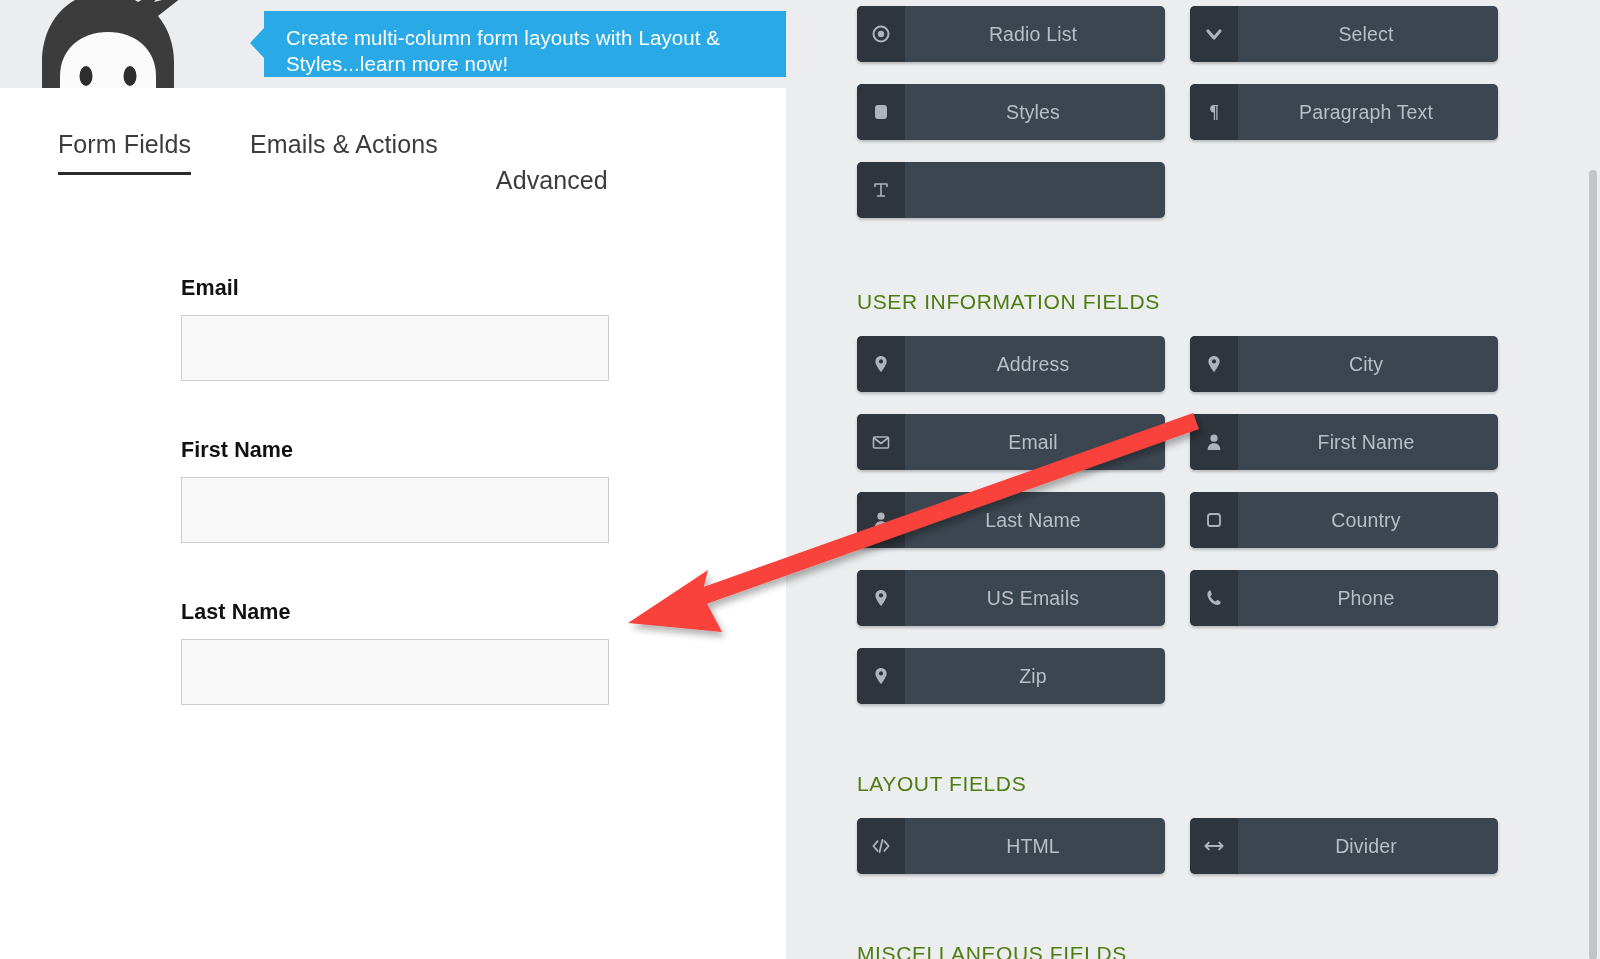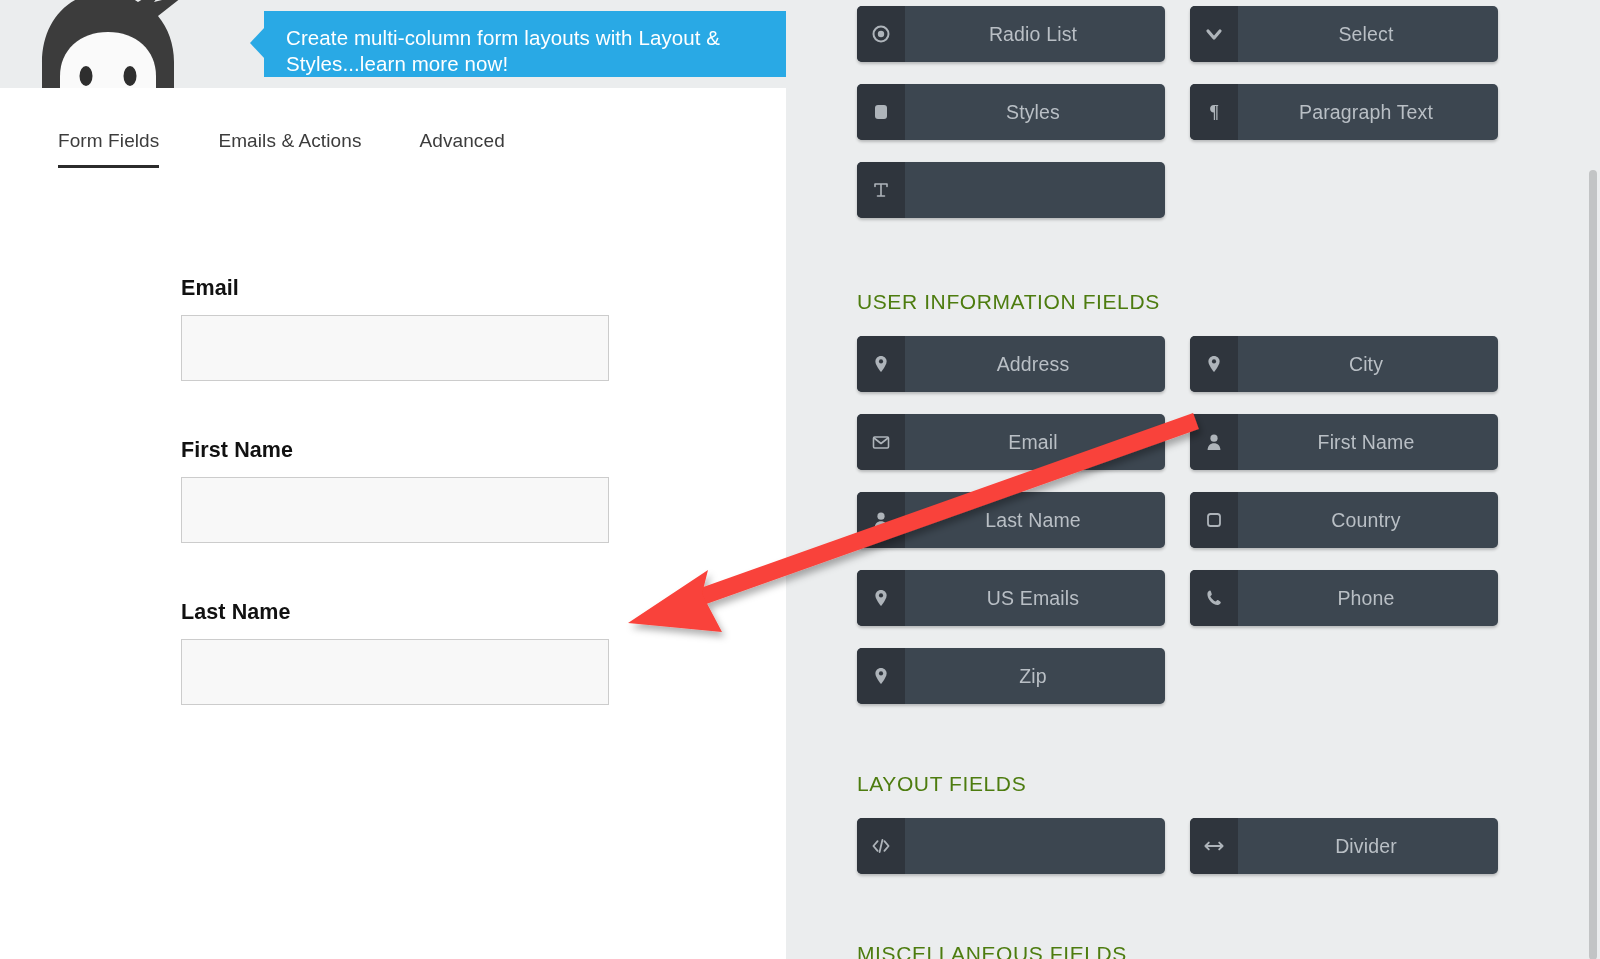--- a/index.html
+++ b/index.html
@@ -51,30 +51,30 @@
     background: #ffffff;
   }
   .tabs {
     position: absolute; left: 0; top: 42px;
     width: 786px; height: 56px;
     display: flex;
     align-items: flex-start;
   }
   .tab {
     position: relative;
-    font-size: 19px;
+    font-size: 25px;
     color: #3c3c3c;
     font-weight: 400;
     padding-bottom: 16px;
     cursor: pointer;
     letter-spacing: 0.1px;
   }
   .tab.first { margin-left: 58px; }
   .tab.mid { margin-left: 59px; }
-  .tab.last { margin-left: 58px; }
+  .tab.last { margin-left: 58px; margin-top: 36px; }
   .tab.active::after {
     content: "";
     position: absolute;
     left: 0; right: 0; bottom: 0;
     height: 3px;
     background: #2b2b2b;
   }
 
   .form-preview {
     position: absolute; left: 0; top: 188px;
@@ -383,20 +383,21 @@
 
       <div class="section-title">LAYOUT FIELDS</div>
 
       <div class="row">
         <div class="field-btn">
           <span class="icon-box">
             <svg width="22" height="20" viewBox="0 0 22 20">
               <path d="M7.6 5.2 L3.4 10 L7.6 14.8 M14.4 5.2 L18.6 10 L14.4 14.8 M12.4 4 L9.6 16" fill="none" stroke="#aeb4ba" stroke-width="1.8" stroke-linecap="round" stroke-linejoin="round"></path>
             </svg>
           </span>
+          <span class="btn-label">HTML</span>
         </div>
         <div class="field-btn">
           <span class="icon-box">
             <svg width="22" height="20" viewBox="0 0 22 20">
               <path d="M2.5 10 H19.5 M5.8 6.6 L2.4 10 L5.8 13.4 M16.2 6.6 L19.6 10 L16.2 13.4" fill="none" stroke="#aeb4ba" stroke-width="1.9" stroke-linecap="round" stroke-linejoin="round"></path>
             </svg>
           </span>
           <span class="btn-label">Divider</span>
         </div>
       </div>

